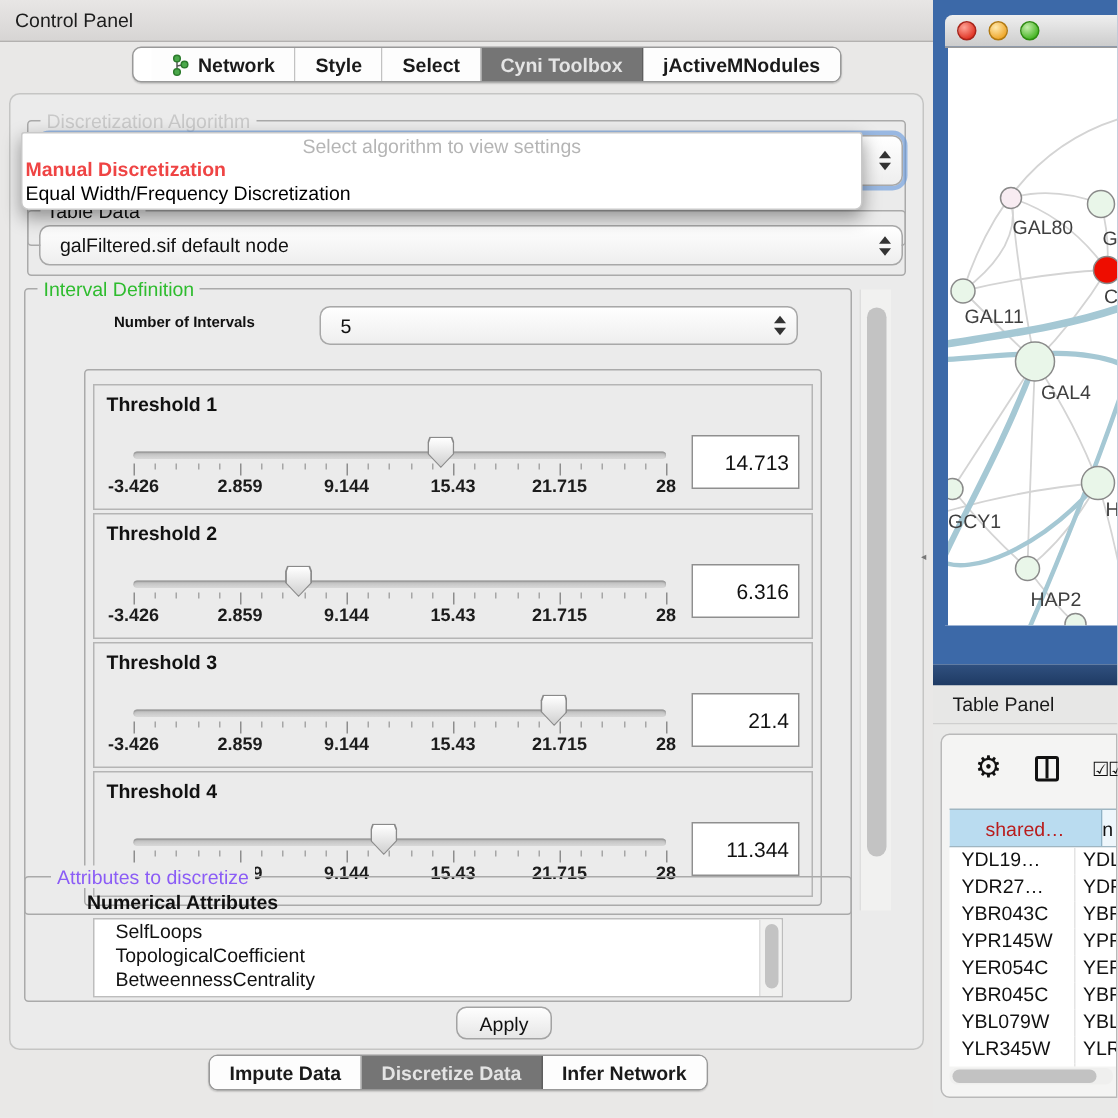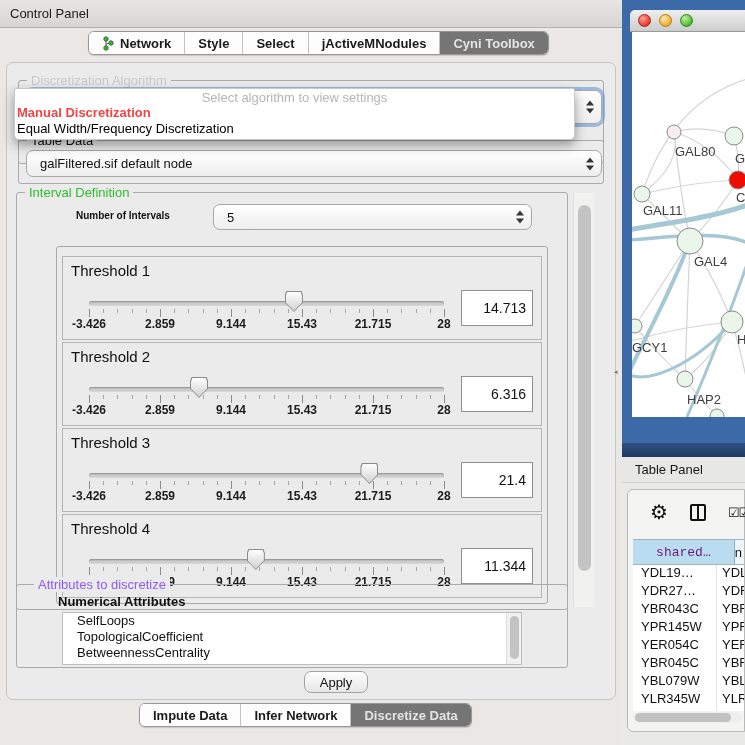--- a/index.html
+++ b/index.html
@@ -45,21 +45,21 @@
     border:1px solid #c9c9c9; border-radius:2px 2px 5px 5px;
     box-shadow:0 5px 12px rgba(0,0,0,.38); z-index:50; }
   .popup .ph { position:absolute; top:1px; left:0; right:0; text-align:center;
     color:#b5b5b5; font-size:13px; }
   .popup .it1 { position:absolute; top:16px; left:2px; font-size:13px; font-weight:bold; color:#ef4444; }
   .popup .it2 { position:absolute; top:32px; left:2px; font-size:13px; color:#000; }
 
   
   .thr-wrap { position:absolute; left:5px; top:9px; right:5px; }
   .thr-panel { position:relative; height:84px; border:1px solid #b5b5b5; background:#ebebeb; margin-bottom:2px; }
-  .thr-title { position:absolute; left:8px; top:5px; font-size:15px; font-weight:normal; color:#111; }
+  .thr-title { position:absolute; left:8px; top:5px; font-size:13px; font-weight:bold; color:#111; }
   .thr-track { position:absolute; left:26px; top:44px; width:355px; height:5px; border-radius:3px;
     background:linear-gradient(#b9b9b9,#d9d9d9); box-shadow:inset 0 1px 1px #969696; }
   .thr-thumb { position:absolute; top:34px; width:18px; height:21px;
     clip-path:polygon(8% 0,92% 0,100% 18%,100% 55%,50% 100%,0 55%,0 18%); background:#8a8a8a; }
   .thr-thumb i { position:absolute; inset:1px; display:block;
     clip-path:polygon(8% 0,92% 0,100% 18%,100% 55%,50% 100%,0 55%,0 18%);
     background:linear-gradient(#ffffff,#d0d0d0); }
   .tick { position:absolute; width:1px; background:#8d8d8d; top:0; }
   .ticklabel { position:absolute; top:60px; width:52px; text-align:center;
     font-size:12px; font-weight:bold; color:#1c1c1c; }
@@ -96,21 +96,21 @@
   .tp-body { left:622px; top:483px; width:123px; height:262px; background:#e9e9e8; }
   .tp-box { left:627px; top:489px; width:118px; height:243px; background:#f4f4f3;
     border:1px solid #b9b9b9; border-radius:6px 0 0 6px; }
   .gear { font-size:20px; color:#111; line-height:20px; }
   .colicon { width:16px; height:17px; border:2px solid #111; border-radius:2px; position:relative; }
   .colicon::after { content:""; position:absolute; left:50%; top:0; bottom:0; width:2px; background:#111; transform:translateX(-1px); }
   .checks { font-size:13px; color:#111; letter-spacing:-1px; }
   .th-row { position:absolute; left:5px; top:49px; right:0; height:26px; display:flex;
     border-top:1px solid #9fb6c2; border-bottom:1px solid #9fb6c2; overflow:hidden; }
   .th-c1 { width:104px; background:#badcf0; border-right:1px solid #8fb2c6; display:flex;
-    align-items:center; justify-content:center; font-size:13px; color:#701a75;font-family:Liberation Mono, monospace; }
+    align-items:center; justify-content:center; font-size:13px; color:#b91c1c; }
   .th-c2 { flex:1; background:#eef6fb; display:flex; align-items:center; justify-content:flex-end;
     padding-right:2px; font-size:13px; color:#111; }
   .rows { position:absolute; left:5px; top:75px; right:0; height:146px; background:#fff; overflow:hidden; }
   .trow { height:18px; display:flex; font-size:13px; color:#111; }
   .trow .c1 { width:84px; padding-left:8px; border-right:1px solid #e4e4e4; overflow:hidden; white-space:nowrap; }
   .trow .c2 { flex:1; padding-left:5px; overflow:hidden; white-space:nowrap; }
   .hscroll { position:absolute; left:5px; top:222px; right:2px; height:11px; background:#efefee; border-radius:5px; }
   .hthumb { position:absolute; left:2px; top:1px; width:96px; height:9px; background:#c2c2c2; border-radius:5px; }
 
   .divider-handle { left:614px; top:368px; width:6px; height:8px; color:#777; font-size:7px; line-height:8px; }
@@ -120,44 +120,44 @@
 <body>
 
 <div class="abs titlebar">
   <span>Control Panel</span>
 </div>
 <div class="win-icons">
   <span class="float-ic"></span>
   <span class="close-ic">✕</span>
 </div>
 
-<div class="abs segbar" id="top-tabs" style="left:88px; top:31px;">
+<div class="abs segbar" id="top-tabs" style="left:88px; top:31px;padding-left:12px;">
     <div class="seg">
       <span class="tabicon">
         <svg width="12" height="15" viewBox="0 0 12 15">
           <line x1="4" y1="3" x2="4" y2="12" stroke="#555" stroke-width="1"></line>
           <line x1="4" y1="8" x2="9" y2="7" stroke="#555" stroke-width="1"></line>
           <circle cx="4" cy="3" r="2.2" fill="#4aa84a" stroke="#2c7a2c"></circle>
           <circle cx="9" cy="7" r="2.2" fill="#4aa84a" stroke="#2c7a2c"></circle>
           <circle cx="4" cy="12" r="2.2" fill="#4aa84a" stroke="#2c7a2c"></circle>
         </svg>
       </span>
       <span>Network</span>
     </div>
     <div class="seg">
       <span>Style</span>
     </div>
     <div class="seg">
       <span>Select</span>
     </div>
+    <div class="seg sel">
+      <span>Cyni Toolbox</span>
+    </div>
     <div class="seg">
       <span>jActiveMNodules</span>
-    </div>
-    <div class="seg sel">
-      <span>Cyni Toolbox</span>
     </div>
   </div>
 
 <div class="abs outerpanel"></div>
 
 <div class="groupbox" style="left:18px; top:80px; width:586px; height:84px;">
   <span class="grouptitle" style="color:#c9c9c9;">Discretization Algorithm</span>
 </div>
 <div class="combo focusring" style="left:26px; top:90px; width:576px; height:34px; z-index:10; color:#b5b5b5;">
   <span class="stepper">
@@ -380,25 +380,25 @@
 <div class="abs vtrack" style="left:506px; top:613px; width:15px; height:51px;">
   <div class="vthumb" style="position:absolute; left:3px; top:3px; width:9px; height:43px;"></div>
 </div>
 
 <div class="btn" style="left:271px; top:671px; width:64px; height:22px;margin-left:33px;">Apply</div>
 
 <div class="abs segbar" id="bottom-tabs" style="left:139px; top:703px;">
     <div class="seg">
       <span>Impute Data</span>
     </div>
+    <div class="seg sel">
+      <span>Discretize Data</span>
+    </div>
     <div class="seg">
       <span>Infer Network</span>
-    </div>
-    <div class="seg sel">
-      <span>Discretize Data</span>
     </div>
   </div>
 
 <div class="abs divider-handle">◂</div>
 
 <div class="abs netframe"></div>
 <div class="abs navyband"></div>
 <div class="abs netwin">
   <div class="nettitle">
     <span class="light red"></span>

